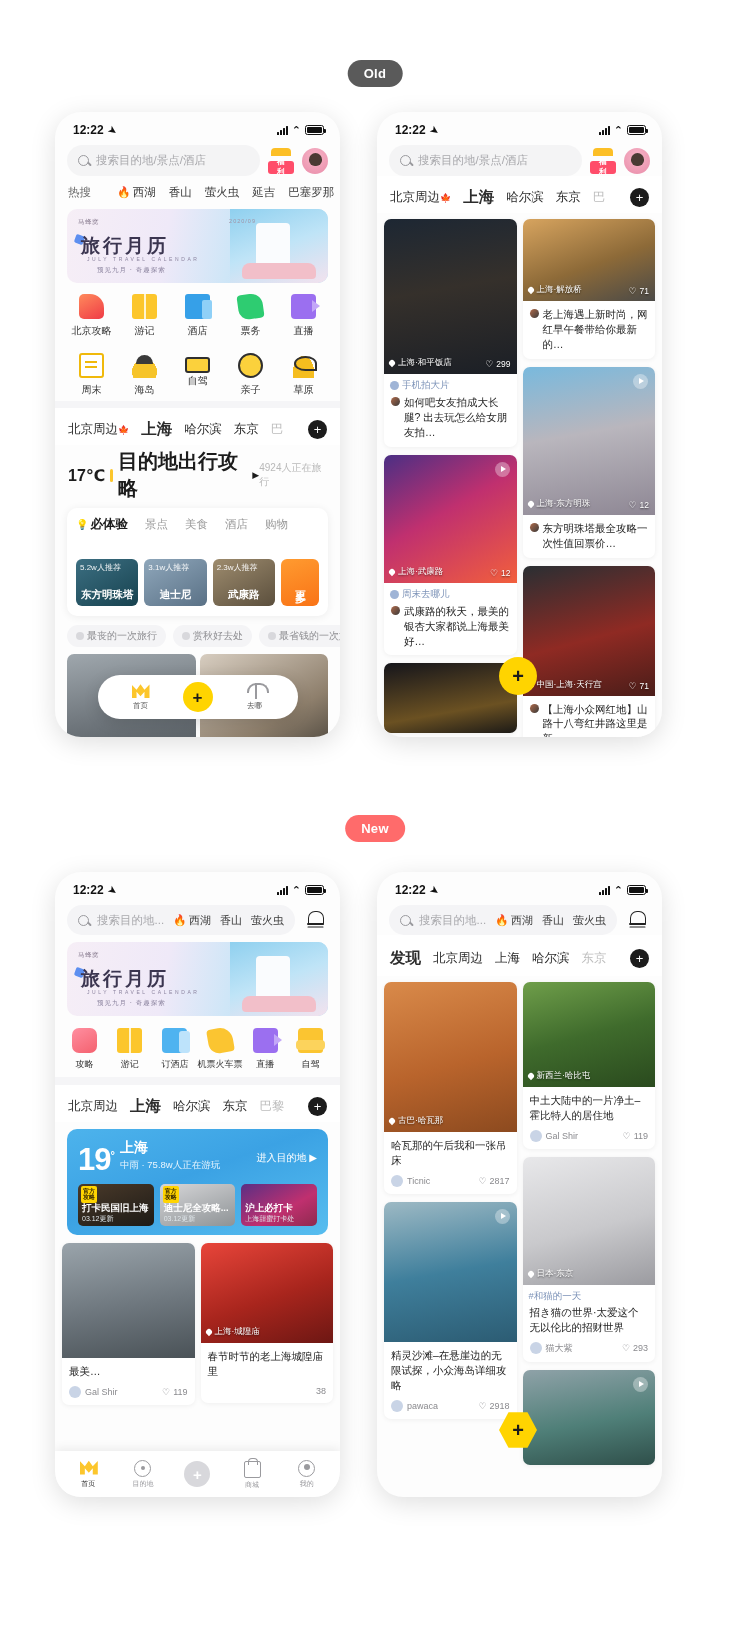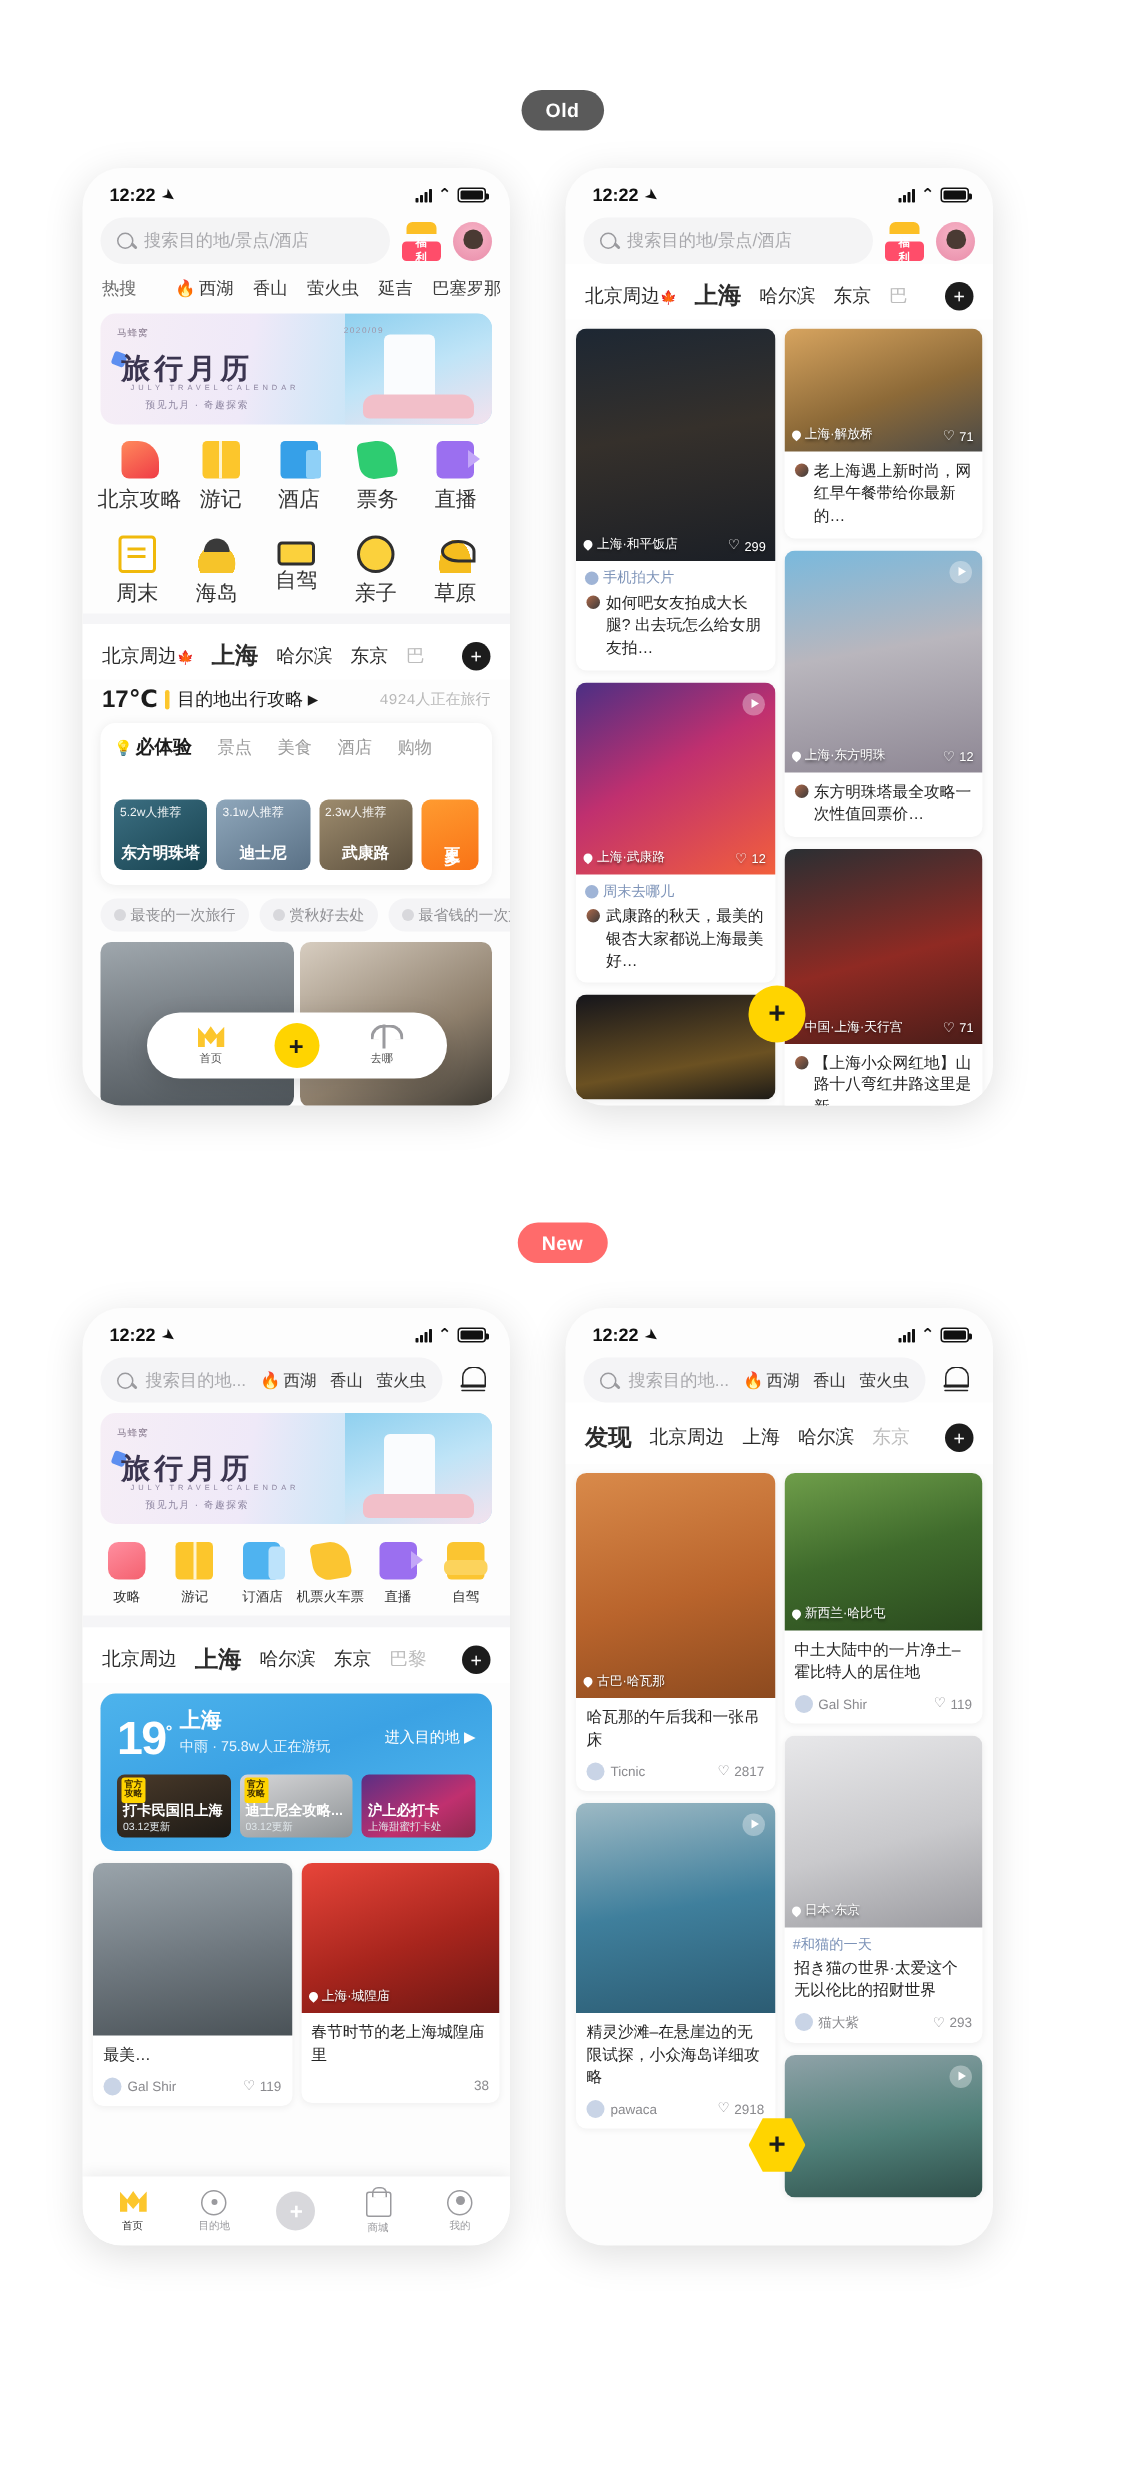--- a/index.html
+++ b/index.html
@@ -96,21 +96,21 @@
   .banner .art{position:absolute;right:0;top:0;width:98px;height:74px;
     background:linear-gradient(160deg,#8fd0ef 0%,#bfe4f7 50%,#f3e2ee 100%);}
   .banner .art::before{content:"";position:absolute;left:26px;top:14px;width:34px;height:44px;background:#fafcfe;border-radius:4px;}
   .banner .art::after{content:"";position:absolute;left:12px;bottom:4px;width:74px;height:16px;background:#f2bfc9;border-radius:8px 8px 4px 4px;}
   .banner .sq{position:absolute;width:9px;height:9px;background:#5d8ff0;border-radius:2px;left:8px;top:26px;transform:rotate(20deg);}
 
   
   .grid{display:flex;padding:11px 10px 4px 10px;}
   .grid .cell{flex:1;display:flex;flex-direction:column;align-items:center;gap:5px;}
   .glyph{width:25px;height:25px;position:relative;}
-  .cap{font-size:14px;color:#333;white-space:nowrap;}
+  .cap{font-size:10px;color:#333;white-space:nowrap;}
   .cap.sm{font-size:9px;}
 
   .g-gonglue{background:linear-gradient(150deg,#ff8a5c,#ef3b46);border-radius:5px 14px 5px 5px;}
   .g-gonglue2{background:linear-gradient(150deg,#ff8fa0,#f4616f);border-radius:7px;}
   .g-youji{background:#fcc62c;border-radius:3px;}
   .g-youji::after{content:"";position:absolute;left:11.5px;top:0;width:2px;height:25px;background:#fff4cf;}
   .g-hotel{background:#36a0e8;border-radius:3px 3px 3px 3px;}
   .g-hotel::after{content:"";position:absolute;right:-2px;top:6px;width:10px;height:19px;background:#8fd0f7;border-radius:2px;}
   .g-hotel2{background:#4fb3f0;border-radius:4px;}
   .g-hotel2::after{content:"";position:absolute;right:-3px;top:3px;width:11px;height:22px;background:#bde3fb;border-radius:3px;}
@@ -137,23 +137,23 @@
     background:linear-gradient(90deg,#ffd02e,#ffc107);border-radius:5px;z-index:-1;filter:blur(.3px);}
   .ct.fade{color:#bdbdbd;}
   .plus-circ{margin-left:auto;width:19px;height:19px;border-radius:50%;background:#1c1c1c;color:#fff;
     display:flex;align-items:center;justify-content:center;font-size:13px;line-height:1;flex:none;}
   .maple{color:#ff6b2c;font-size:9px;}
 
   
   .wstrip{display:flex;align-items:center;padding:3px 13px 6px 13px;position:relative;}
   .wtemp{font-size:16px;font-weight:bold;color:#1c1c1c;}
   .wbar{width:3px;height:13px;background:#fcc62c;margin:0 5px;border-radius:2px;}
-  .wtitle{font-size:12px;font-weight:normal;color:#1c1c1c;text-align:right;}
+  .wtitle{font-size:20px;font-weight:bold;color:#1c1c1c;}
   .wtri{font-size:9px;margin-left:3px;color:#1c1c1c;}
-  .wcount{margin-left:auto;font-size:10px;color:#b9b9b9;font-family:Liberation Mono, monospace;}
+  .wcount{margin-left:auto;font-size:10px;color:#b9b9b9;}
 
   
   .expcard{margin:0 12px;background:#fff;border-radius:10px;padding:8px 9px 10px 9px;
     box-shadow:0 1px 8px rgba(0,0,0,.07);position:relative;}
   .exptabs{display:flex;gap:17px;align-items:center;font-size:11.5px;color:#9b9b9b;}
   .exptabs .et.active{color:#1c1c1c;font-weight:bold;font-size:12.5px;}
   .bulb{color:#fcb92c;font-size:10px;margin-right:2px;}
   .expitems{display:flex;gap:6px;margin-top:10px;}
   .expitem{flex:1;height:47px;border-radius:6px;position:relative;overflow:hidden;margin-top:16px;}
   .e1{background:linear-gradient(150deg,#3c6f82,#17424f);}

